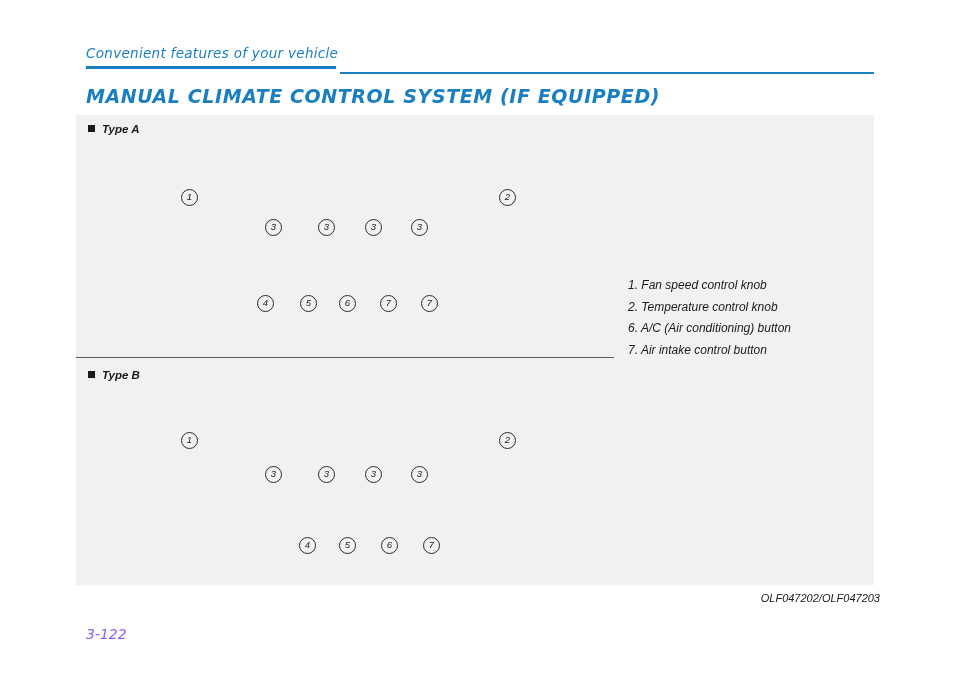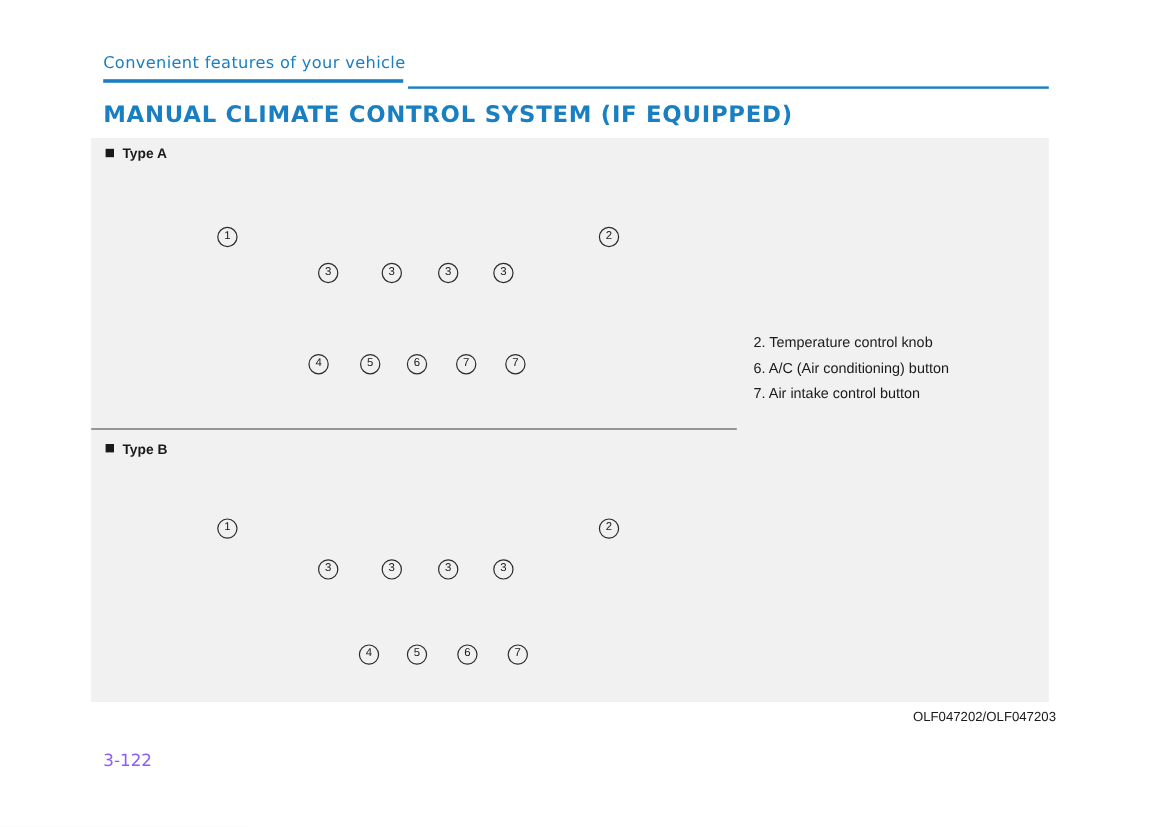--- a/index.html
+++ b/index.html
@@ -11,20 +11,21 @@
     height: 689px;
     background: #ffffff;
     font-family: "Liberation Sans", sans-serif;
     position: relative;
     overflow: hidden;
   }
   .page {
     position: relative;
     width: 960px;
     height: 553px;
+    font-style: italic;
   }
   
   .breadcrumb {
     position: absolute;
     left: 86px;
     top: 45px;
     font-size: 13.5px;
     color: #1a7fc1;
     letter-spacing: 0.3px;
     font-family: "DejaVu Sans", sans-serif;
@@ -193,20 +194,21 @@
       <div class="callout" style="left: 318px; top: 466px;">3</div>
       <div class="callout" style="left: 365px; top: 466px;">3</div>
       <div class="callout" style="left: 411px; top: 466px;">3</div>
       <div class="callout" style="left: 299px; top: 537px;">4</div>
       <div class="callout" style="left: 339px; top: 537px;">5</div>
       <div class="callout" style="left: 381px; top: 537px;">6</div>
       <div class="callout" style="left: 423px; top: 537px;">7</div>
     </div>
 
   <div class="legend" id="legend-list">
+      <div class="legend-item">1. Fan speed control knob</div>
       <div class="legend-item">2. Temperature control knob</div>
       <div class="legend-item">6. A/C (Air conditioning) button</div>
       <div class="legend-item">7. Air intake control button</div>
     </div>
 
   <div class="figure-code">OLF047202/OLF047203</div>
   <div class="page-number">3-122</div>
 
 </div>
 

